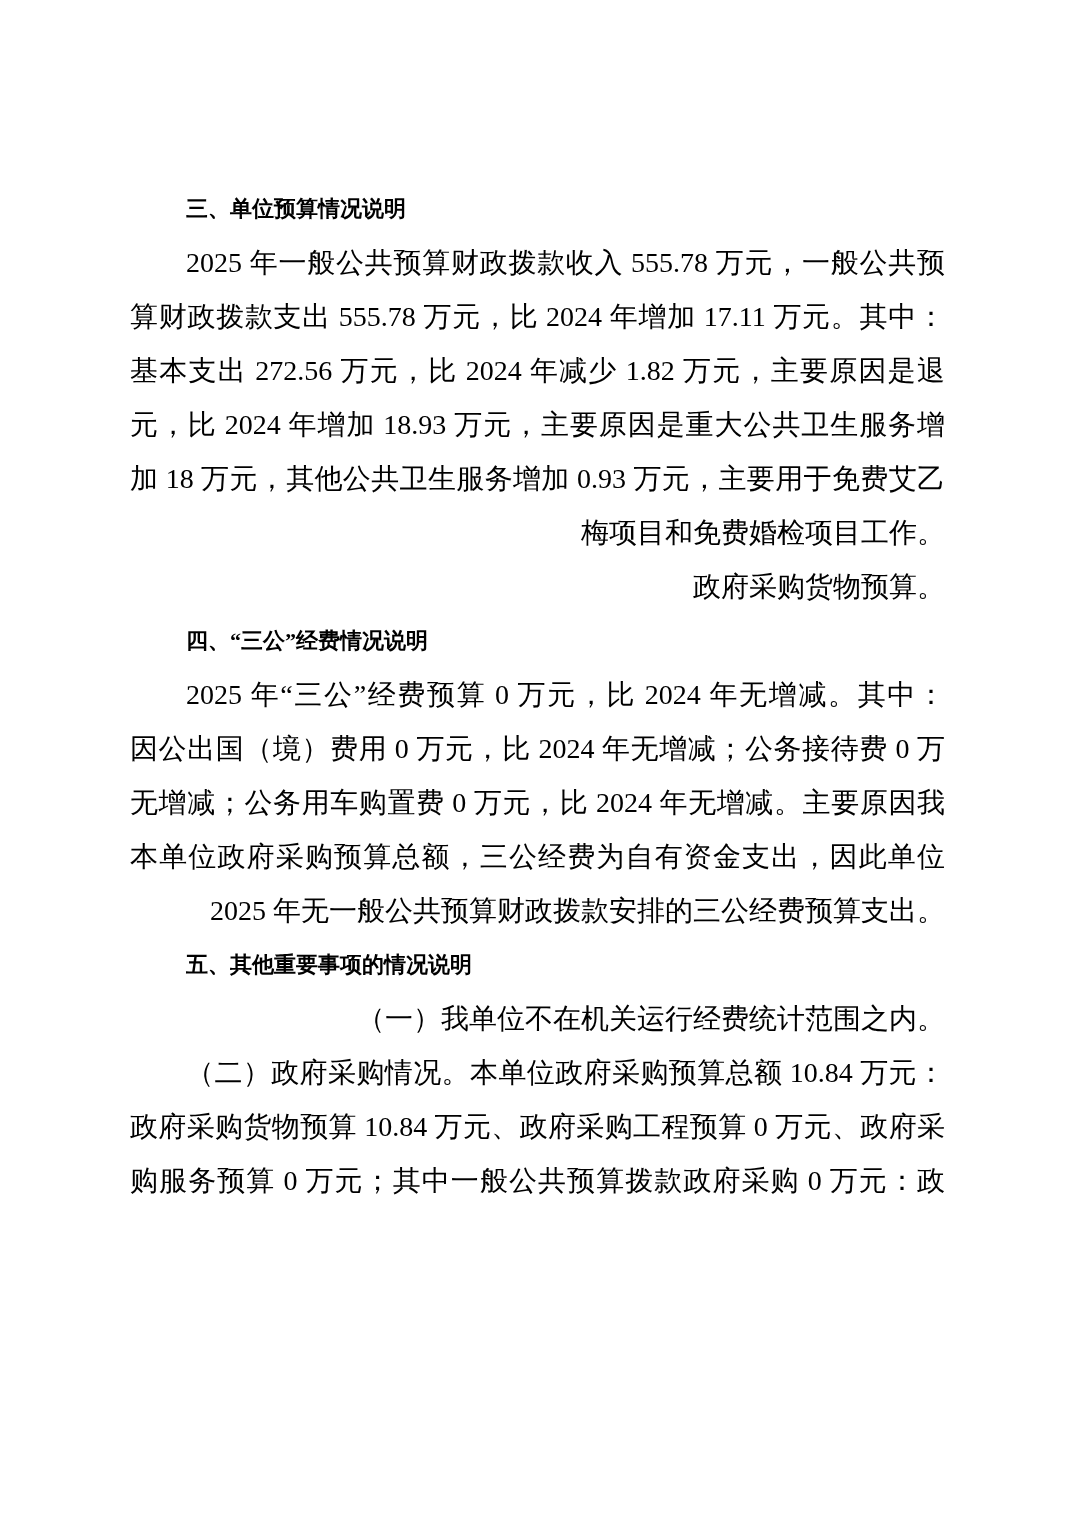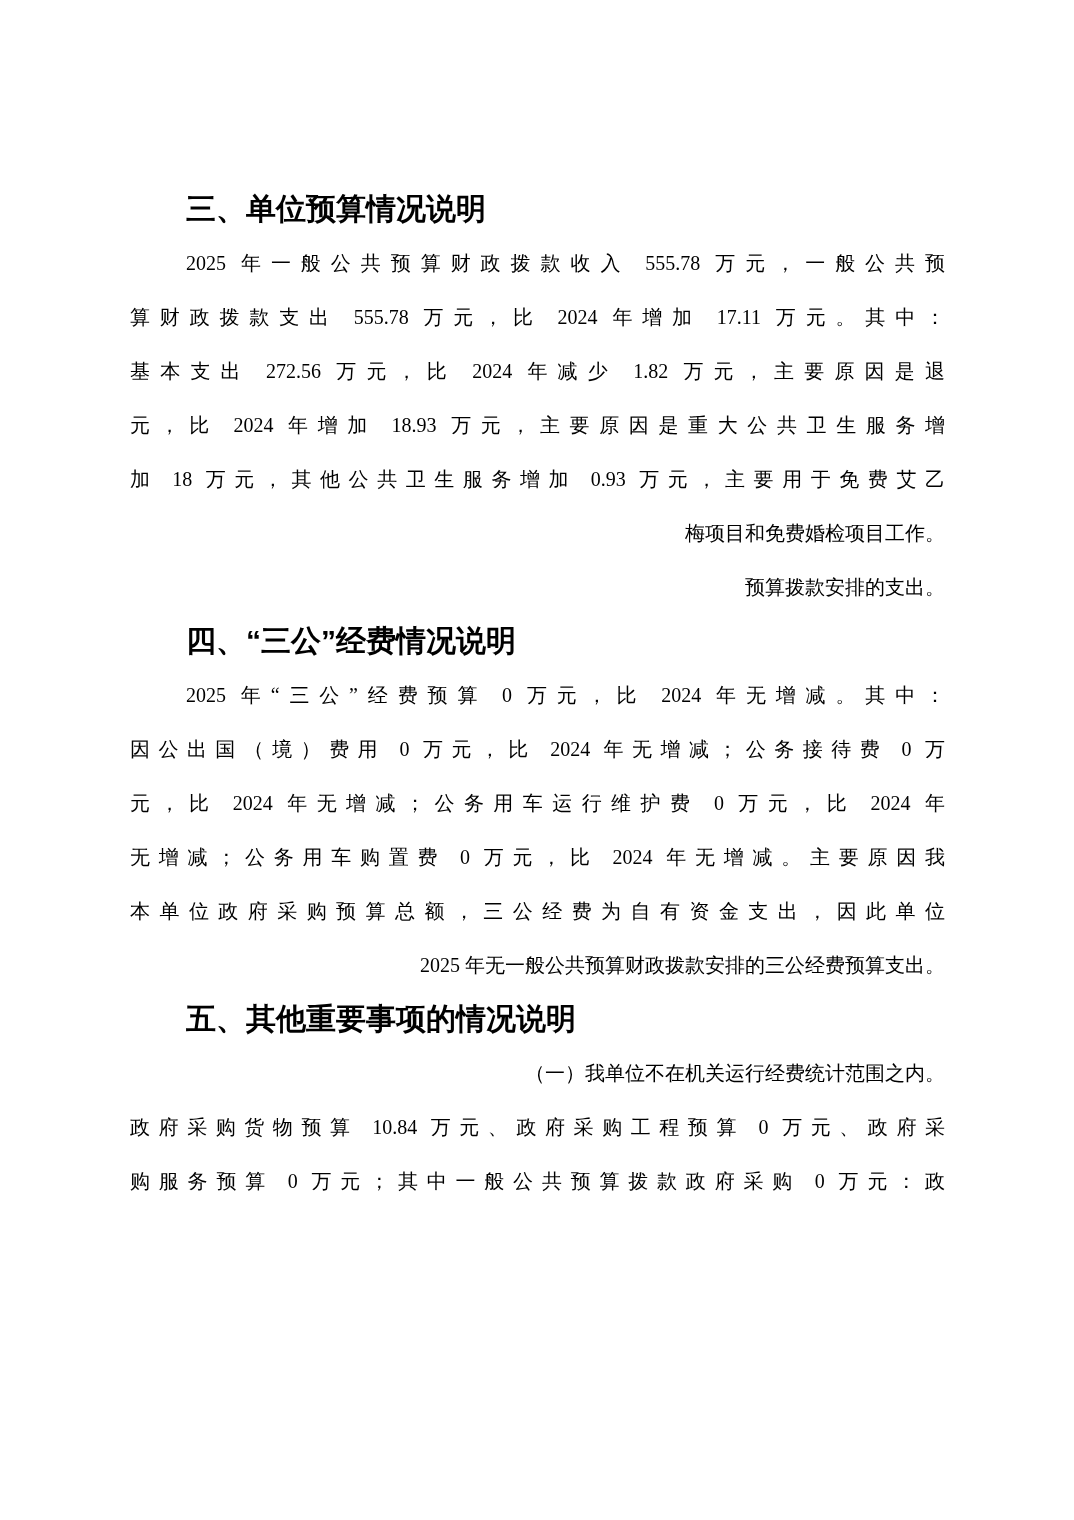--- a/index.html
+++ b/index.html
@@ -11,59 +11,59 @@
     overflow: hidden;
   }
   .doc {
     position: absolute;
     left: 130px;
     top: 182px;
     width: 815px;
     color: #000000;
   }
   .line {
-    font-size: 20px;
+    font-size: 28px;
     line-height: 54px;
     height: 54px;
     overflow: hidden;
   }
   .body-line {
     font-family: "Liberation Serif", "DejaVu Serif", serif;
     text-align: right;
   }
   .heading-line {
-    font-family: Liberation Sans, sans-serif;
+    font-family: Liberation Serif, serif;
     font-weight: bold;
-    font-size: 30px;
+    font-size: 22px;
   }
   .indent { text-indent: 56px; }
   .fill {
     text-align: justify;
     text-align-last: justify;
     text-justify: inter-character;
   }
 </style>
 </head>
 <body>
 
 <div class="page" style="background: rgb(255, 255, 255);">
   <div class="doc" id="doc-body" style="color: rgb(0, 0, 0);">
       <div class="line heading-line indent">三、单位预算情况说明</div>
       <div class="line body-line indent fill">2025 年一般公共预算财政拨款收入 555.78 万元，一般公共预</div>
       <div class="line body-line fill">算财政拨款支出 555.78 万元，比 2024 年增加 17.11 万元。其中：</div>
       <div class="line body-line fill">基本支出 272.56 万元，比 2024 年减少 1.82 万元，主要原因是退</div>
       <div class="line body-line fill">元，比 2024 年增加 18.93 万元，主要原因是重大公共卫生服务增</div>
       <div class="line body-line fill">加 18 万元，其他公共卫生服务增加 0.93 万元，主要用于免费艾乙</div>
       <div class="line body-line">梅项目和免费婚检项目工作。</div>
-      <div class="line body-line">预算拨款安排的支出。</div>
+      <div class="line body-line">政府采购货物预算。</div>
       <div class="line heading-line indent">四、“三公”经费情况说明</div>
       <div class="line body-line indent fill">2025 年“三公”经费预算 0 万元，比 2024 年无增减。其中：</div>
       <div class="line body-line fill">因公出国（境）费用 0 万元，比 2024 年无增减；公务接待费 0 万</div>
-      <div class="line body-line fill">元，比 2024 年无增减；公务用车运行维护费 0 万元，比 2024 年</div>
       <div class="line body-line fill">无增减；公务用车购置费 0 万元，比 2024 年无增减。主要原因我</div>
       <div class="line body-line fill">本单位政府采购预算总额，三公经费为自有资金支出，因此单位</div>
       <div class="line body-line">2025 年无一般公共预算财政拨款安排的三公经费预算支出。</div>
       <div class="line heading-line indent">五、其他重要事项的情况说明</div>
       <div class="line body-line indent">（一）我单位不在机关运行经费统计范围之内。</div>
+      <div class="line body-line indent fill">（二）政府采购情况。本单位政府采购预算总额 10.84 万元：</div>
       <div class="line body-line fill">政府采购货物预算 10.84 万元、政府采购工程预算 0 万元、政府采</div>
       <div class="line body-line fill">购服务预算 0 万元；其中一般公共预算拨款政府采购 0 万元：政</div>
     </div>
 </div>
 
 </body></html>

